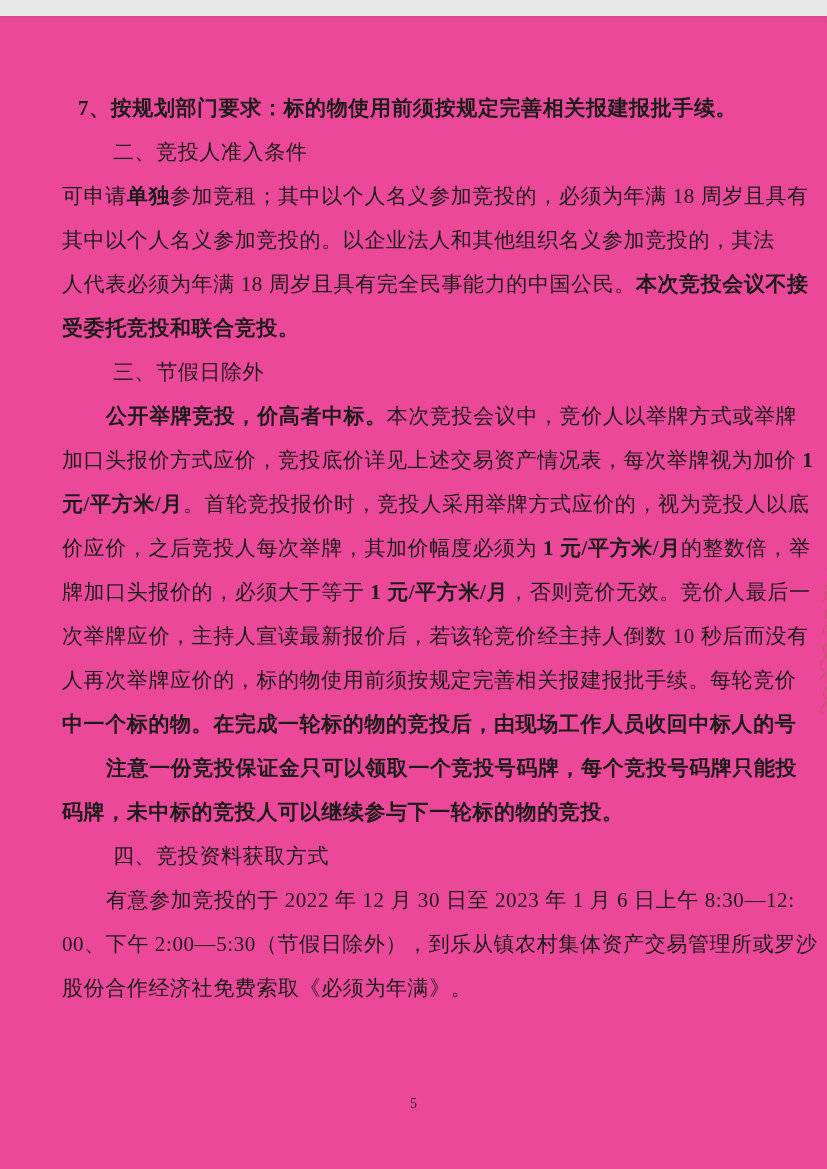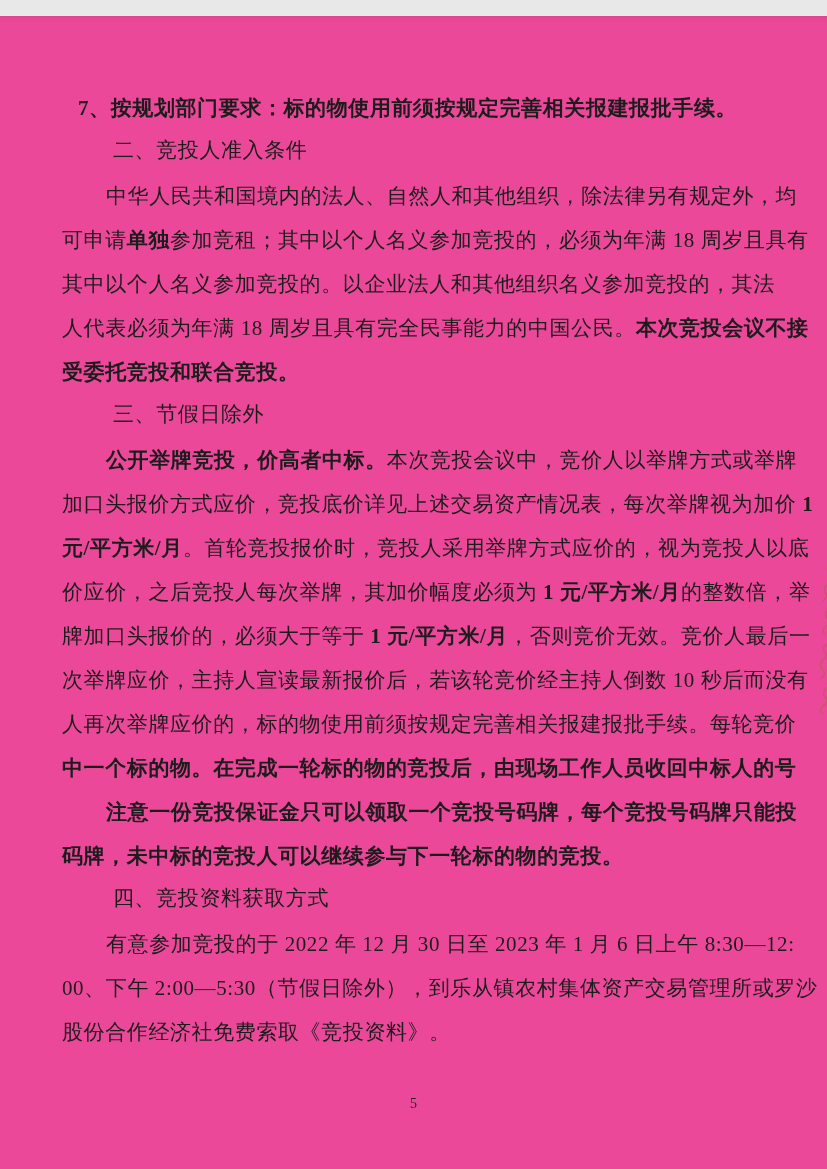--- a/index.html
+++ b/index.html
@@ -32,21 +32,21 @@
     width: 706px;
   }
   .line {
     height: 44px;
     line-height: 44px;
     font-size: 21px;
     letter-spacing: 0.6px;
     white-space: nowrap;
   }
   .line.item   { padding-left: 16px; }
-  .line.heading{ padding-left: 51px; font-family: Liberation Mono, monospace; }
+  .line.heading{ padding-left: 51px; }
   .line.pfirst { padding-left: 44px; }
   .line.body   { padding-left: 0; }
   .run-b { font-weight: 700; }
   .run-r { font-weight: 400; }
   #page-number {
     position: absolute;
     top: 1078px;
     left: 0;
     width: 827px;
     text-align: center;
@@ -66,40 +66,39 @@
 </style>
 </head>
 <body>
 
 <div id="page">
   <div id="scan-edge"></div>
 
   <div id="doc-body">
       <div class="line item"><span class="run-b">7、按规划部门要求：标的物使用前须按规定完善相关报建报批手续。</span></div>
       <div class="line heading"><span class="run-r">二、竞投人准入条件</span></div>
-      <div class="line pfirst"><span class="run-r">中华人民共和国境内的法人、自然人和其他组织，除法律另有规定外，均</span></div>
       <div class="line body"><span class="run-r">可申请</span><span class="run-b">单独</span><span class="run-r">参加竞租；其中以个人名义参加竞投的，必须为年满 18 周岁且具有</span></div>
       <div class="line body"><span class="run-r">其中以个人名义参加竞投的。以企业法人和其他组织名义参加竞投的，其法</span></div>
       <div class="line body"><span class="run-r">人代表必须为年满 18 周岁且具有完全民事能力的中国公民。</span><span class="run-b">本次竞投会议不接</span></div>
       <div class="line body"><span class="run-b">受委托竞投和联合竞投。</span></div>
       <div class="line heading"><span class="run-r">三、节假日除外</span></div>
       <div class="line pfirst"><span class="run-b">公开举牌竞投，价高者中标。</span><span class="run-r">本次竞投会议中，竞价人以举牌方式或举牌</span></div>
       <div class="line body"><span class="run-r">加口头报价方式应价，竞投底价详见上述交易资产情况表，每次举牌视为加价 </span><span class="run-b">1</span></div>
       <div class="line body"><span class="run-b">元/平方米/月</span><span class="run-r">。首轮竞投报价时，竞投人采用举牌方式应价的，视为竞投人以底</span></div>
       <div class="line body"><span class="run-r">价应价，之后竞投人每次举牌，其加价幅度必须为 </span><span class="run-b">1 元/平方米/月</span><span class="run-r">的整数倍，举</span></div>
       <div class="line body"><span class="run-r">牌加口头报价的，必须大于等于 </span><span class="run-b">1 元/平方米/月</span><span class="run-r">，否则竞价无效。竞价人最后一</span></div>
       <div class="line body"><span class="run-r">次举牌应价，主持人宣读最新报价后，若该轮竞价经主持人倒数 10 秒后而没有</span></div>
       <div class="line body"><span class="run-r">人再次举牌应价的，标的物使用前须按规定完善相关报建报批手续。每轮竞价</span></div>
       <div class="line body"><span class="run-b">中一个标的物。在完成一轮标的物的竞投后，由现场工作人员收回中标人的号</span></div>
       <div class="line pfirst"><span class="run-b">注意一份竞投保证金只可以领取一个竞投号码牌，每个竞投号码牌只能投</span></div>
       <div class="line body"><span class="run-b">码牌，未中标的竞投人可以继续参与下一轮标的物的竞投。</span></div>
       <div class="line heading"><span class="run-r">四、竞投资料获取方式</span></div>
       <div class="line pfirst"><span class="run-r">有意参加竞投的于 2022 年 12 月 30 日至 2023 年 1 月 6 日上午 8:30—12:</span></div>
       <div class="line body"><span class="run-r">00、下午 2:00—5:30（节假日除外），到乐从镇农村集体资产交易管理所或罗沙</span></div>
-      <div class="line body"><span class="run-r">股份合作经济社免费索取《竞投资料》。</span></div>
+      <div class="line body"><span class="run-r">股份合作经济社免费索取《必须为年满》。</span></div>
     </div>
 
   <div id="page-number">5</div>
 
   <svg id="red-note" viewBox="0 0 30 165" xmlns="http://www.w3.org/2000/svg">
     <g fill="none" stroke="#c45864" stroke-width="1.6" stroke-linecap="round" opacity="0.85">
       <path d="M28,8 q-6,4 -2,9"></path>
       <path d="M25,28 q-5,3 -3,8 q4,4 -2,9"></path>
       <path d="M27,52 q-7,5 -3,10 q5,3 -1,8 q-5,4 -1,8"></path>
       <path d="M24,88 q-6,4 -2,8 q4,5 -3,9 q-4,5 1,9 q4,4 -2,8"></path>

